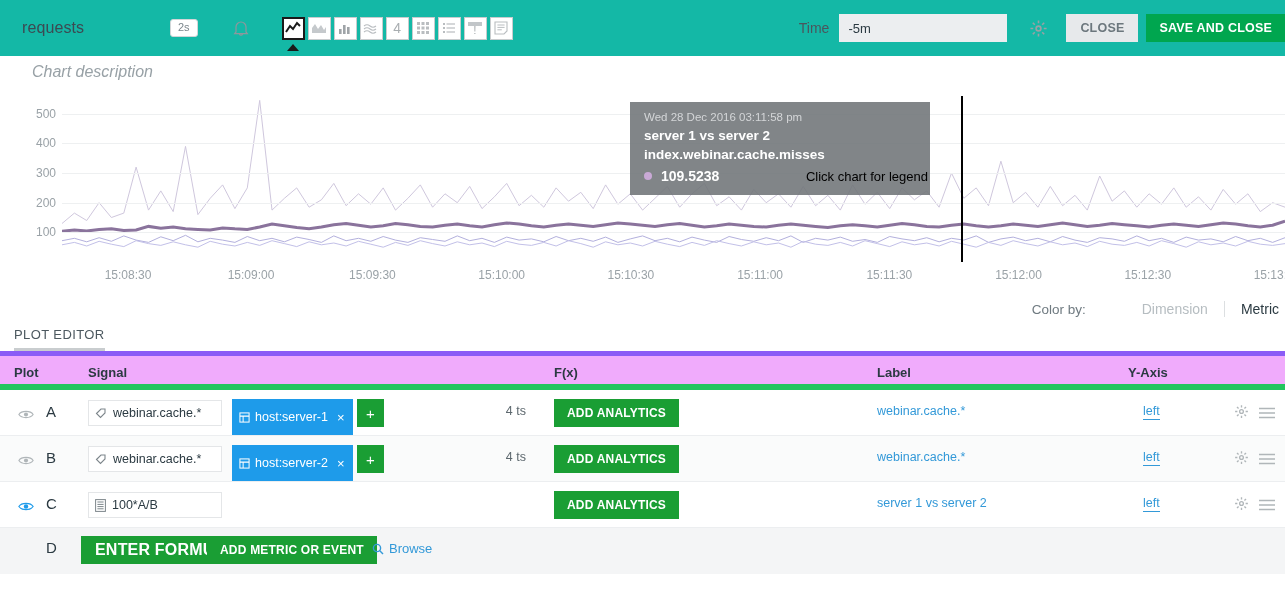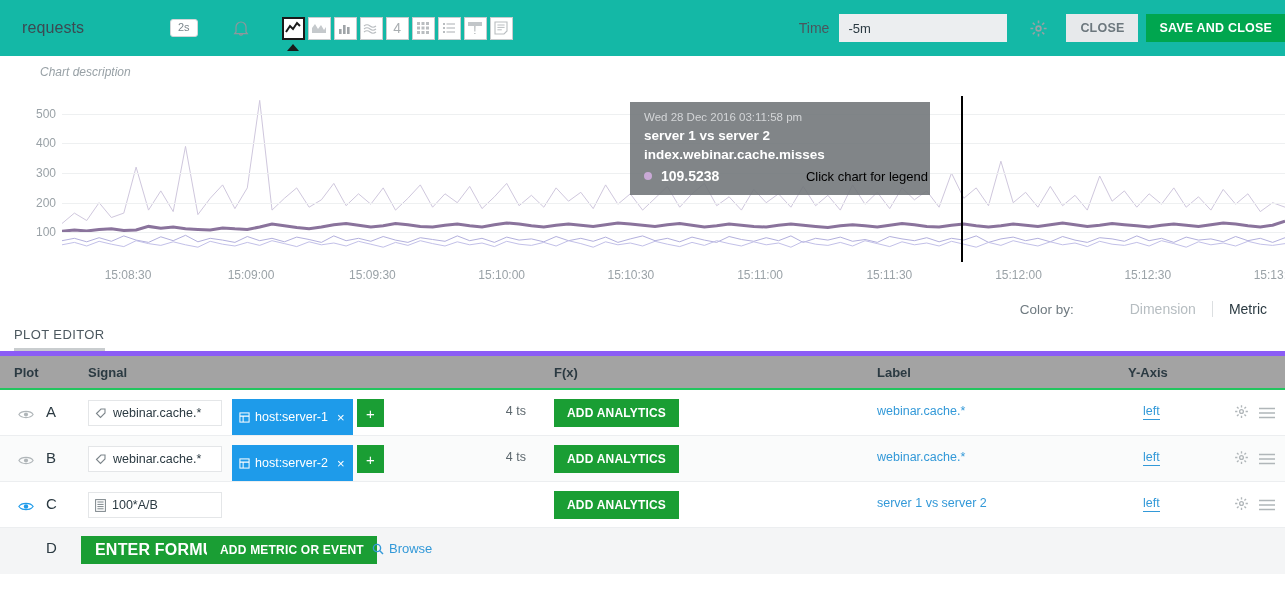--- a/index.html
+++ b/index.html
@@ -111,22 +111,22 @@
     font-size: 12.5px;
     font-weight: bold;
     letter-spacing: .2px;
     margin-left: 8px;
     font-family: "Liberation Sans", sans-serif;
   }
 
   
   .desc {
     height: 32px;
-    padding-left: 40px;
-    font-size: 12px;
+    padding-left: 32px;
+    font-size: 16px;
     font-style: italic;
     color: #98a1a6;
     display: flex;
     align-items: center;
   }
 
   
   .chart-wrap {
     position: relative;
     height: 196px;
@@ -191,21 +191,21 @@
   .tt-val { font-size: 14px; font-weight: bold; }
   .tt-hint { margin-left: auto; font-size: 13px; color: #000000; font-weight: normal; }
 
   
   .colorby {
     position: relative;
     height: 34px;
     display: flex;
     align-items: center;
     justify-content: flex-end;
-    padding-right: 12px;
+    padding-right: 0px;
   }
   .colorby-lbl { font-size: 13.5px; color: #6f7a80; margin-right: 40px; }
   .cb-opt { font-size: 14px; color: #b6bdc1; padding: 0 16px; }
   .cb-opt.active { color: #2b3a42; border-left: 1px solid #dcdfe1; padding-right: 6px; }
 
   
   .pe-tabs {
     height: 30px;
     border-bottom: 5px solid #8b5cf6;
     display: flex;
@@ -214,22 +214,22 @@
   }
   .pe-tab {
     font-size: 13px;
     color: #4c585f;
     letter-spacing: .4px;
     padding-bottom: 6px;
     border-bottom: 3px solid #c9cdcf;
   }
   .pe-head {
     height: 34px;
-    background: #a3a3a3;
-    border-bottom: 2px solid #22c55e;
+    background: #f0abfc;
+    border-bottom: 6px solid #22c55e;
     position: relative;
   }
   .pe-head span {
     position: absolute;
     top: 9px;
     font-size: 13px;
     font-weight: bold;
     color: #2b3a42;
   }
   .pe-row {

